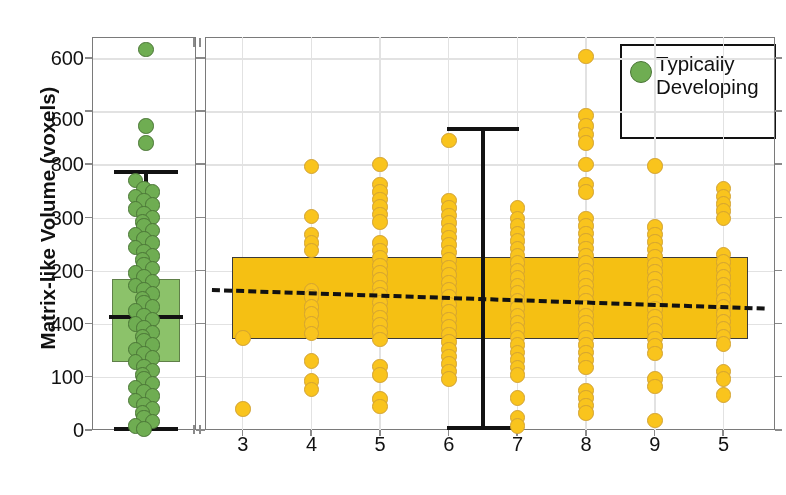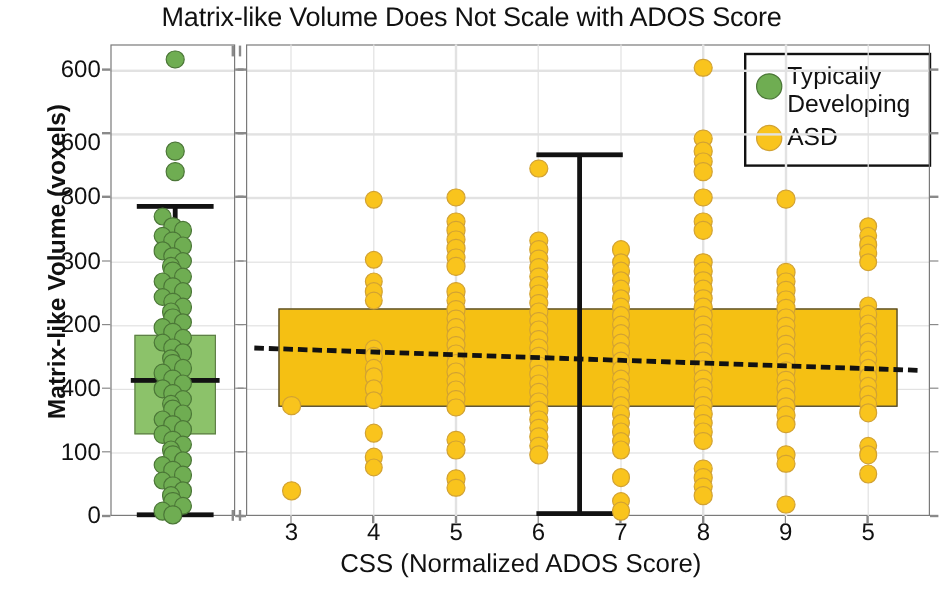--- a/index.html
+++ b/index.html
@@ -67,23 +67,21 @@
   }
   .legend-row{position:absolute;display:flex;align-items:flex-start;}
   .legend-swatch{border-radius:50%;box-sizing:border-box;flex:0 0 auto;}
   .legend-text{font-size:20.5px;line-height:23px;color:#111;white-space:pre;}
 </style>
 </head>
 <body>
 
 <div id="stage">
 
-  <div class="chart-title">Matrix-like Volume Does Not Scale with ADOS Score</div>
   <div class="ylabel">Matrix-like Volume (voxels)</div>
-  <div class="xlabel">CSS (Normalized ADOS Score)</div>
 
   <div class="yticklabels" id="yticklabels">
       <div class="ytick" style="top: 420px;">0</div>
       <div class="ytick" style="top: 366.892px;">100</div>
       <div class="ytick" style="top: 313.784px;">400</div>
       <div class="ytick" style="top: 260.676px;">200</div>
       <div class="ytick" style="top: 207.568px;">300</div>
       <div class="ytick" style="top: 154.459px;">800</div>
       <div class="ytick" style="top: 109px;">600</div>
       <div class="ytick" style="top: 48.2432px;">600</div>
@@ -100,24 +98,20 @@
     </div>
 
   <div id="plot-left"></div>
   <div id="plot-right"></div>
 
   <div class="legend" id="legend" style="left: 620px; top: 44px; width: 156px; height: 95px;">
       <div class="legend-row" style="left: 8px; top: 6px;">
         <div class="legend-swatch" style="width: 22px; height: 22px; margin-top: 9px; margin-right: 4px; background: rgb(111, 173, 82); border: 1.2px solid rgb(75, 118, 55);"></div>
         <div class="legend-text">Typically
 Developing</div>
-      </div>
-      <div class="legend-row" style="left: 8px; top: 57px;">
-        <div class="legend-swatch" style="width: 22px; height: 22px; margin-top: 1px; margin-right: 4px; background: rgb(249, 196, 29); border: 1.2px solid rgb(210, 162, 51);"></div>
-        <div class="legend-text">ASD</div>
       </div>
     </div>
 
 <div class="gridline" style="left: 92px; top: 376.892px; width: 104px;"></div>
     <div class="gridline" style="left: 92px; top: 323.784px; width: 104px;"></div>
     <div class="gridline" style="left: 92px; top: 270.676px; width: 104px;"></div>
     <div class="gridline" style="left: 92px; top: 217.568px; width: 104px;"></div>
     <div class="gridline" style="left: 92px; top: 164.459px; width: 104px;"></div>
     <div class="gridline" style="left: 92px; top: 111.351px; width: 104px;"></div>
     <div class="gridline" style="left: 92px; top: 58.2432px; width: 104px;"></div>

